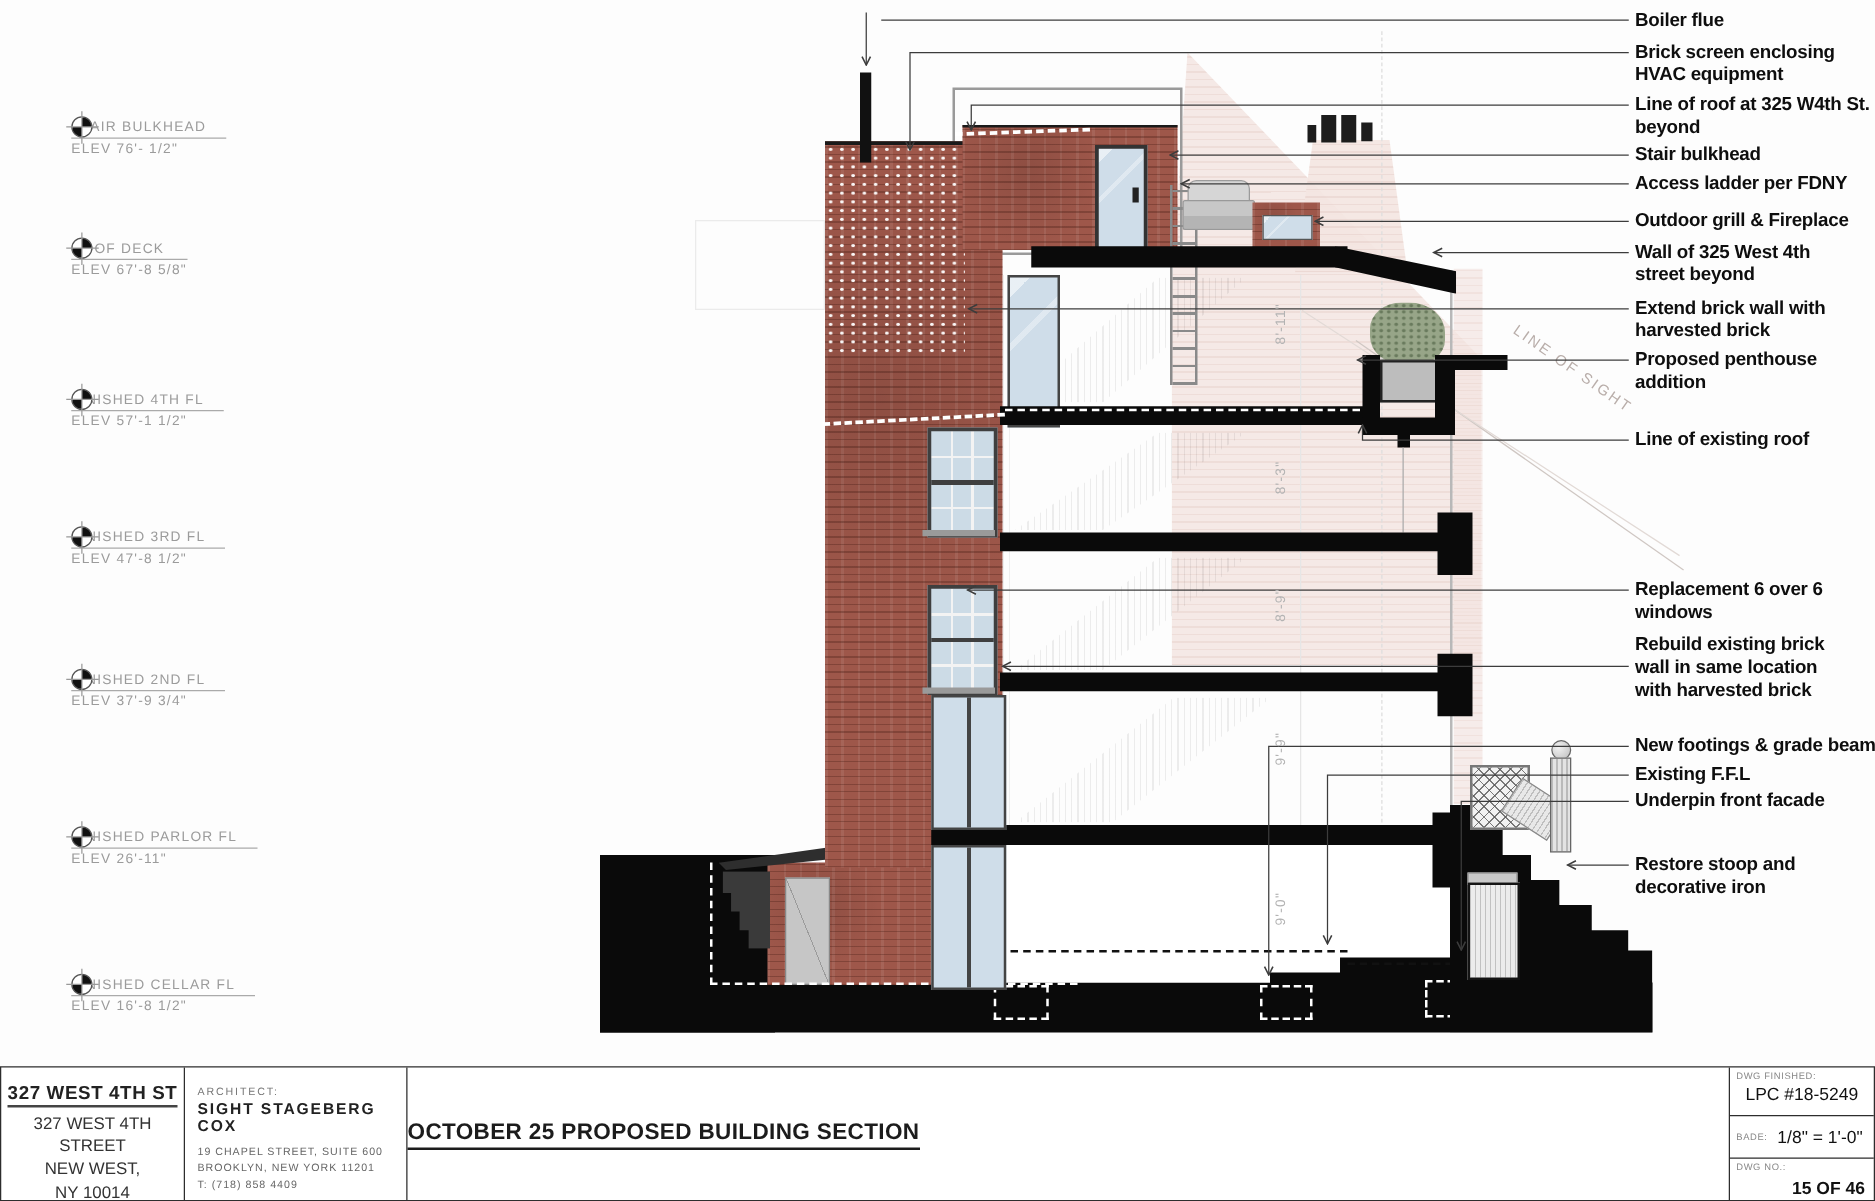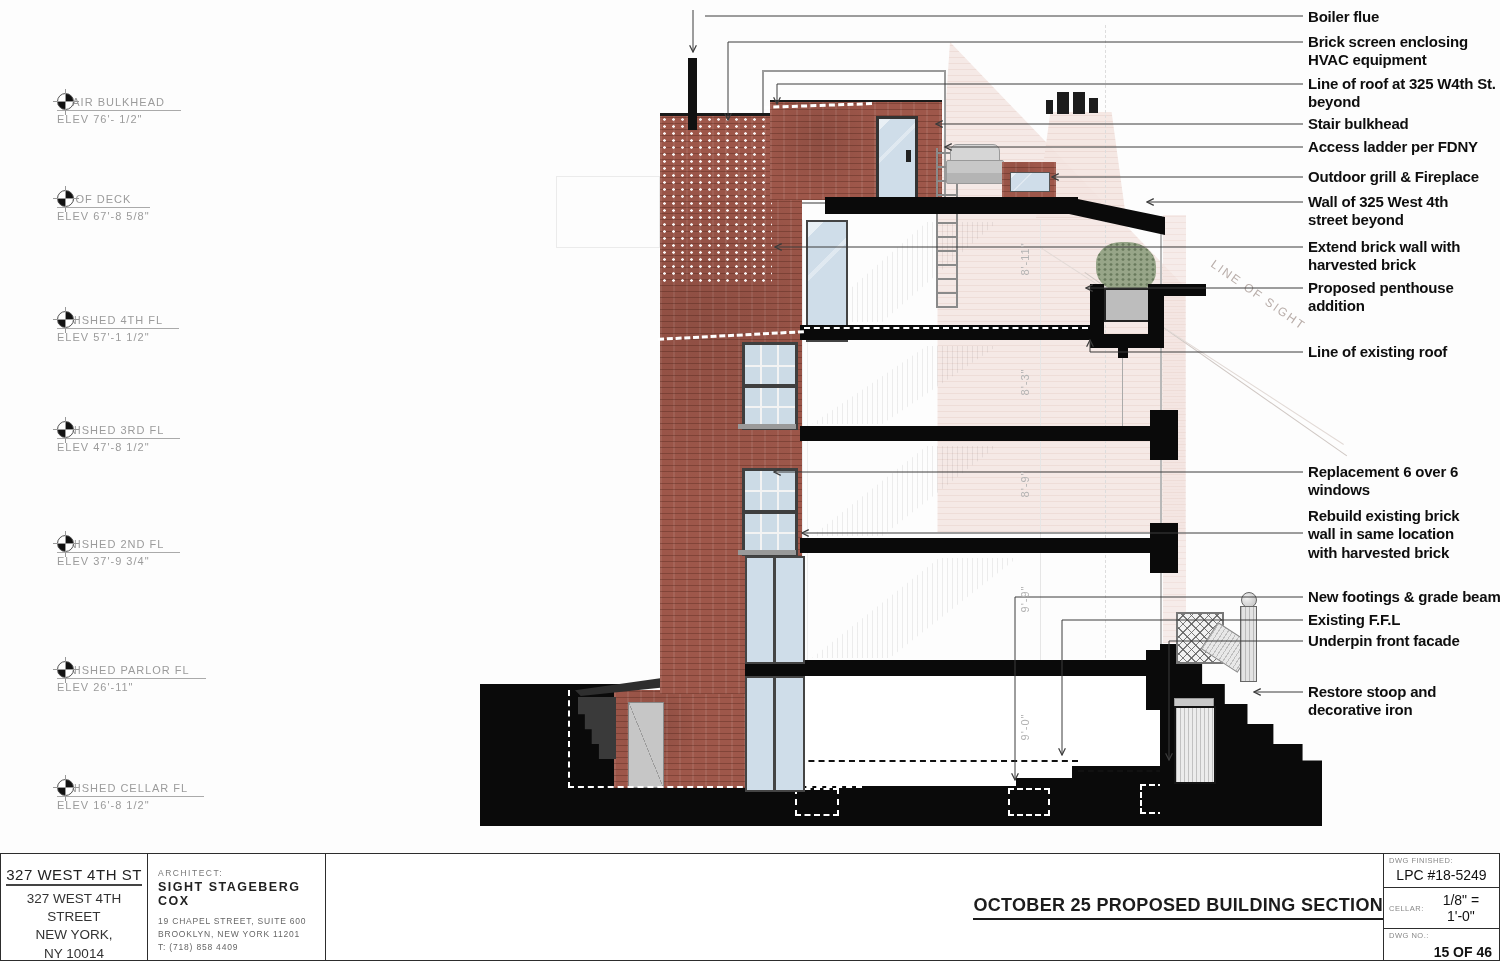--- a/index.html
+++ b/index.html
@@ -40,28 +40,28 @@
   .anno{position:absolute;left:1308px;width:196px;color:#0e0e0e;font-size:15px;font-weight:bold;
         line-height:1.22;letter-spacing:-0.2px;white-space:pre-line;}
   .dim{position:absolute;width:74px;text-align:center;color:#b3b3b3;font-size:11px;letter-spacing:1px;
        transform:rotate(-90deg);}
   .los-text{position:absolute;color:#b9aeaa;font-size:12px;letter-spacing:2px;transform:rotate(35deg);white-space:nowrap;}
 
   
   .tb{position:absolute;left:0;top:853px;width:1498px;height:106px;border:1.5px solid #2d2d2d;display:flex;background:#fff;}
   .tb .cell{border-right:1.5px solid #2d2d2d;box-sizing:border-box;}
   .tb .c1{width:147px;text-align:center;padding-top:12px;}
-  .tb .c1 .pn{display:inline-block;font-size:15px;font-weight:normal;letter-spacing:.5px;color:#222;
+  .tb .c1 .pn{display:inline-block;font-size:15px;font-weight:bold;letter-spacing:.5px;color:#222;
               border-bottom:2px solid #444;padding-bottom:1px;margin-bottom:4px;}
   .tb .c1 .ad{font-size:13.5px;color:#333;line-height:1.35;}
   .tb .c2{width:178px;padding:14px 0 0 10px;}
   .tb .c2 .lbl{font-size:8.5px;letter-spacing:1.5px;color:#777;}
   .tb .c2 .an{font-size:12.5px;font-weight:bold;letter-spacing:1.5px;color:#222;margin:2px 0 7px;}
   .tb .c2 .aa{font-size:8.5px;letter-spacing:.8px;color:#666;line-height:1.5;}
-  .tb .c3{flex:1;display:flex;align-items:center;justify-content:flex-end;}
+  .tb .c3{flex:1;display:flex;align-items:center;justify-content:flex-start;}
   .tb .c3 .ttl{font-size:18px;font-weight:bold;letter-spacing:.3px;color:#1c1c1c;
                border-bottom:2px solid #1c1c1c;padding-bottom:2px;}
   .tb .c4{width:115px;border-right:none;display:flex;flex-direction:column;}
   .tb .c4 .r{border-bottom:1.5px solid #2d2d2d;padding:2px 5px;box-sizing:border-box;}
   .tb .c4 .r:last-child{border-bottom:none;}
   .tb .lab{font-size:7.5px;letter-spacing:.5px;color:#888;}
   .tb .val{font-size:14px;color:#111;text-align:center;padding:2px 0;}
   .tb .valr{font-size:14px;font-weight:bold;color:#111;text-align:right;padding:4px 2px 0 0;}
 </style>
 </head>
@@ -292,21 +292,21 @@
   <div class="anno" style="top:632px;">Underpin front facade</div>
   <div class="anno" style="top:683px;">Restore stoop and
 decorative iron</div>
 
   <div class="tb">
     <div class="cell c1">
       <span class="pn">327 WEST 4TH ST</span>
       <div class="ad">
         <div>327 WEST 4TH</div>
         <div>STREET</div>
-        <div>NEW YORK,</div>
+        <div>NEW WEST,</div>
         <div>NY 10014</div>
       </div>
     </div>
     <div class="cell c2">
       <div class="lbl">ARCHITECT:</div>
       <div class="an">SIGHT STAGEBERG COX</div>
       <div class="aa">
         <div>19 CHAPEL STREET, SUITE 600</div>
         <div>BROOKLYN, NEW YORK 11201</div>
         <div>T: (718) 858 4409</div>
@@ -314,21 +314,21 @@
     </div>
     <div class="cell c3">
       <span class="ttl">OCTOBER 25 PROPOSED BUILDING SECTION</span>
     </div>
     <div class="cell c4">
       <div class="r" style="flex:1.15;">
         <div class="lab">DWG FINISHED:</div>
         <div class="val">LPC #18-5249</div>
       </div>
       <div class="r" style="flex:1;display:flex;align-items:center;gap:4px;">
-        <span class="lab">CELLAR:</span>
+        <span class="lab">BADE:</span>
         <span class="val" style="flex:1;">1/8" = 1'-0"</span>
       </div>
       <div class="r" style="flex:1;">
         <div class="lab">DWG NO.:</div>
         <div class="valr">15 OF 46</div>
       </div>
     </div>
   </div>
 
 </div>

